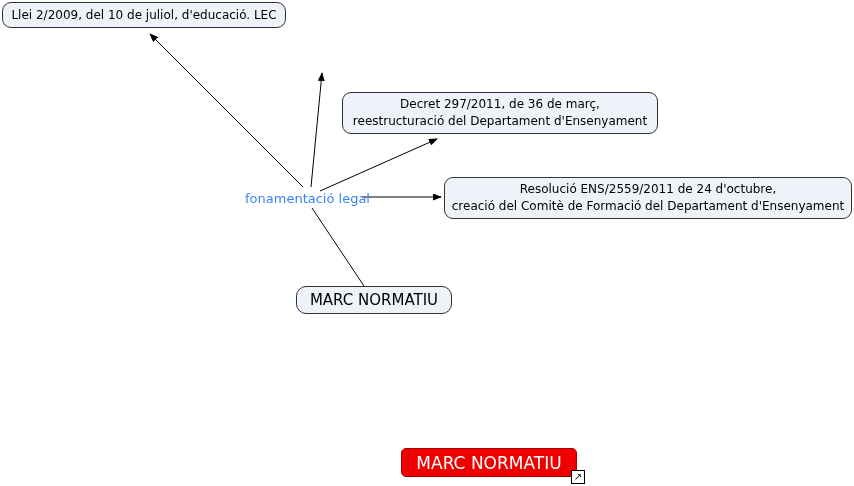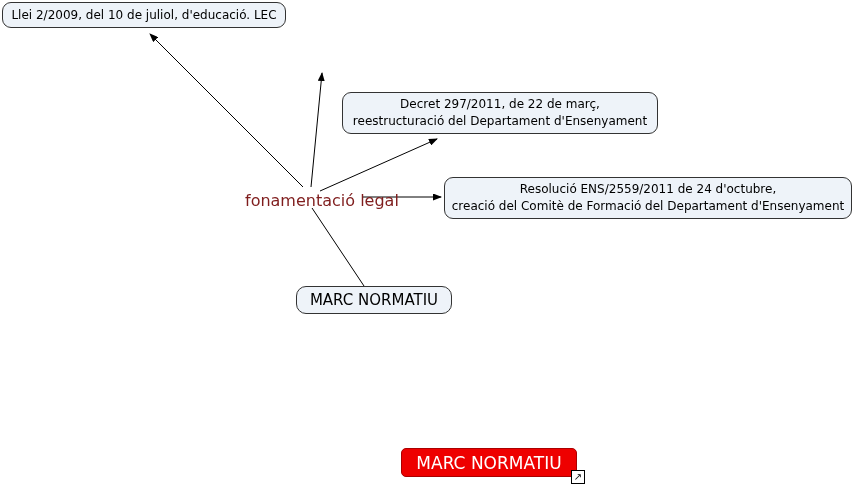--- a/index.html
+++ b/index.html
@@ -36,22 +36,22 @@
     border: 1px solid #333333;
     border-radius: 9px;
     font-size: 12px;
     color: #000000;
     white-space: pre-line;
     line-height: 1.4;
     padding: 2px 6px;
   }
   .linking-phrase {
     position: absolute;
-    font-size: 16px;
-    color: #7f1d1d;
+    font-size: 13px;
+    color: #3b82f6;
     white-space: nowrap;
   }
   .concept-main {
     font-size: 15px;
     border-radius: 10px;
   }
   .concept-highlight {
     position: absolute;
     box-sizing: border-box;
     display: flex;
@@ -96,21 +96,21 @@
     <line x1="303" y1="187" x2="150" y2="34" stroke="#000000" stroke-width="1" marker-end="url(#arrow)"></line>
     <line x1="311" y1="187" x2="322" y2="73" stroke="#000000" stroke-width="1" marker-end="url(#arrow)"></line>
     <line x1="320" y1="191" x2="437" y2="139" stroke="#000000" stroke-width="1" marker-end="url(#arrow)"></line>
     <line x1="362" y1="197" x2="441" y2="197" stroke="#000000" stroke-width="1" marker-end="url(#arrow)"></line>
     <line x1="364" y1="286" x2="312" y2="208" stroke="#000000" stroke-width="1"></line>
   </svg>
 
   <div class="concept" style="left:2px; top:2px; width:284px; height:26px;">Llei 2/2009, del 10 de juliol, d'educació. LEC</div>
 
 
-  <div class="concept" style="left:342px; top:92px; width:316px; height:42px;">Decret 297/2011, de 22 de març,
+  <div class="concept" style="left:342px; top:92px; width:316px; height:42px;">Decret 297/2011, de 36 de març,
 reestructuració del Departament d'Ensenyament</div>
 
   <div class="concept" style="left:444px; top:177px; width:408px; height:42px;">Resolució ENS/2559/2011 de 24 d'octubre,
 creació del Comitè de Formació del Departament d'Ensenyament</div>
 
   <div class="linking-phrase" style="left:245px; top:191px;">fonamentació legal</div>
 
   <div class="concept concept-main" style="left:296px; top:286px; width:156px; height:28px;">MARC NORMATIU</div>
 
   <div class="concept-highlight" style="left:401px; top:448px; width:176px; height:29px;">MARC NORMATIU</div>

